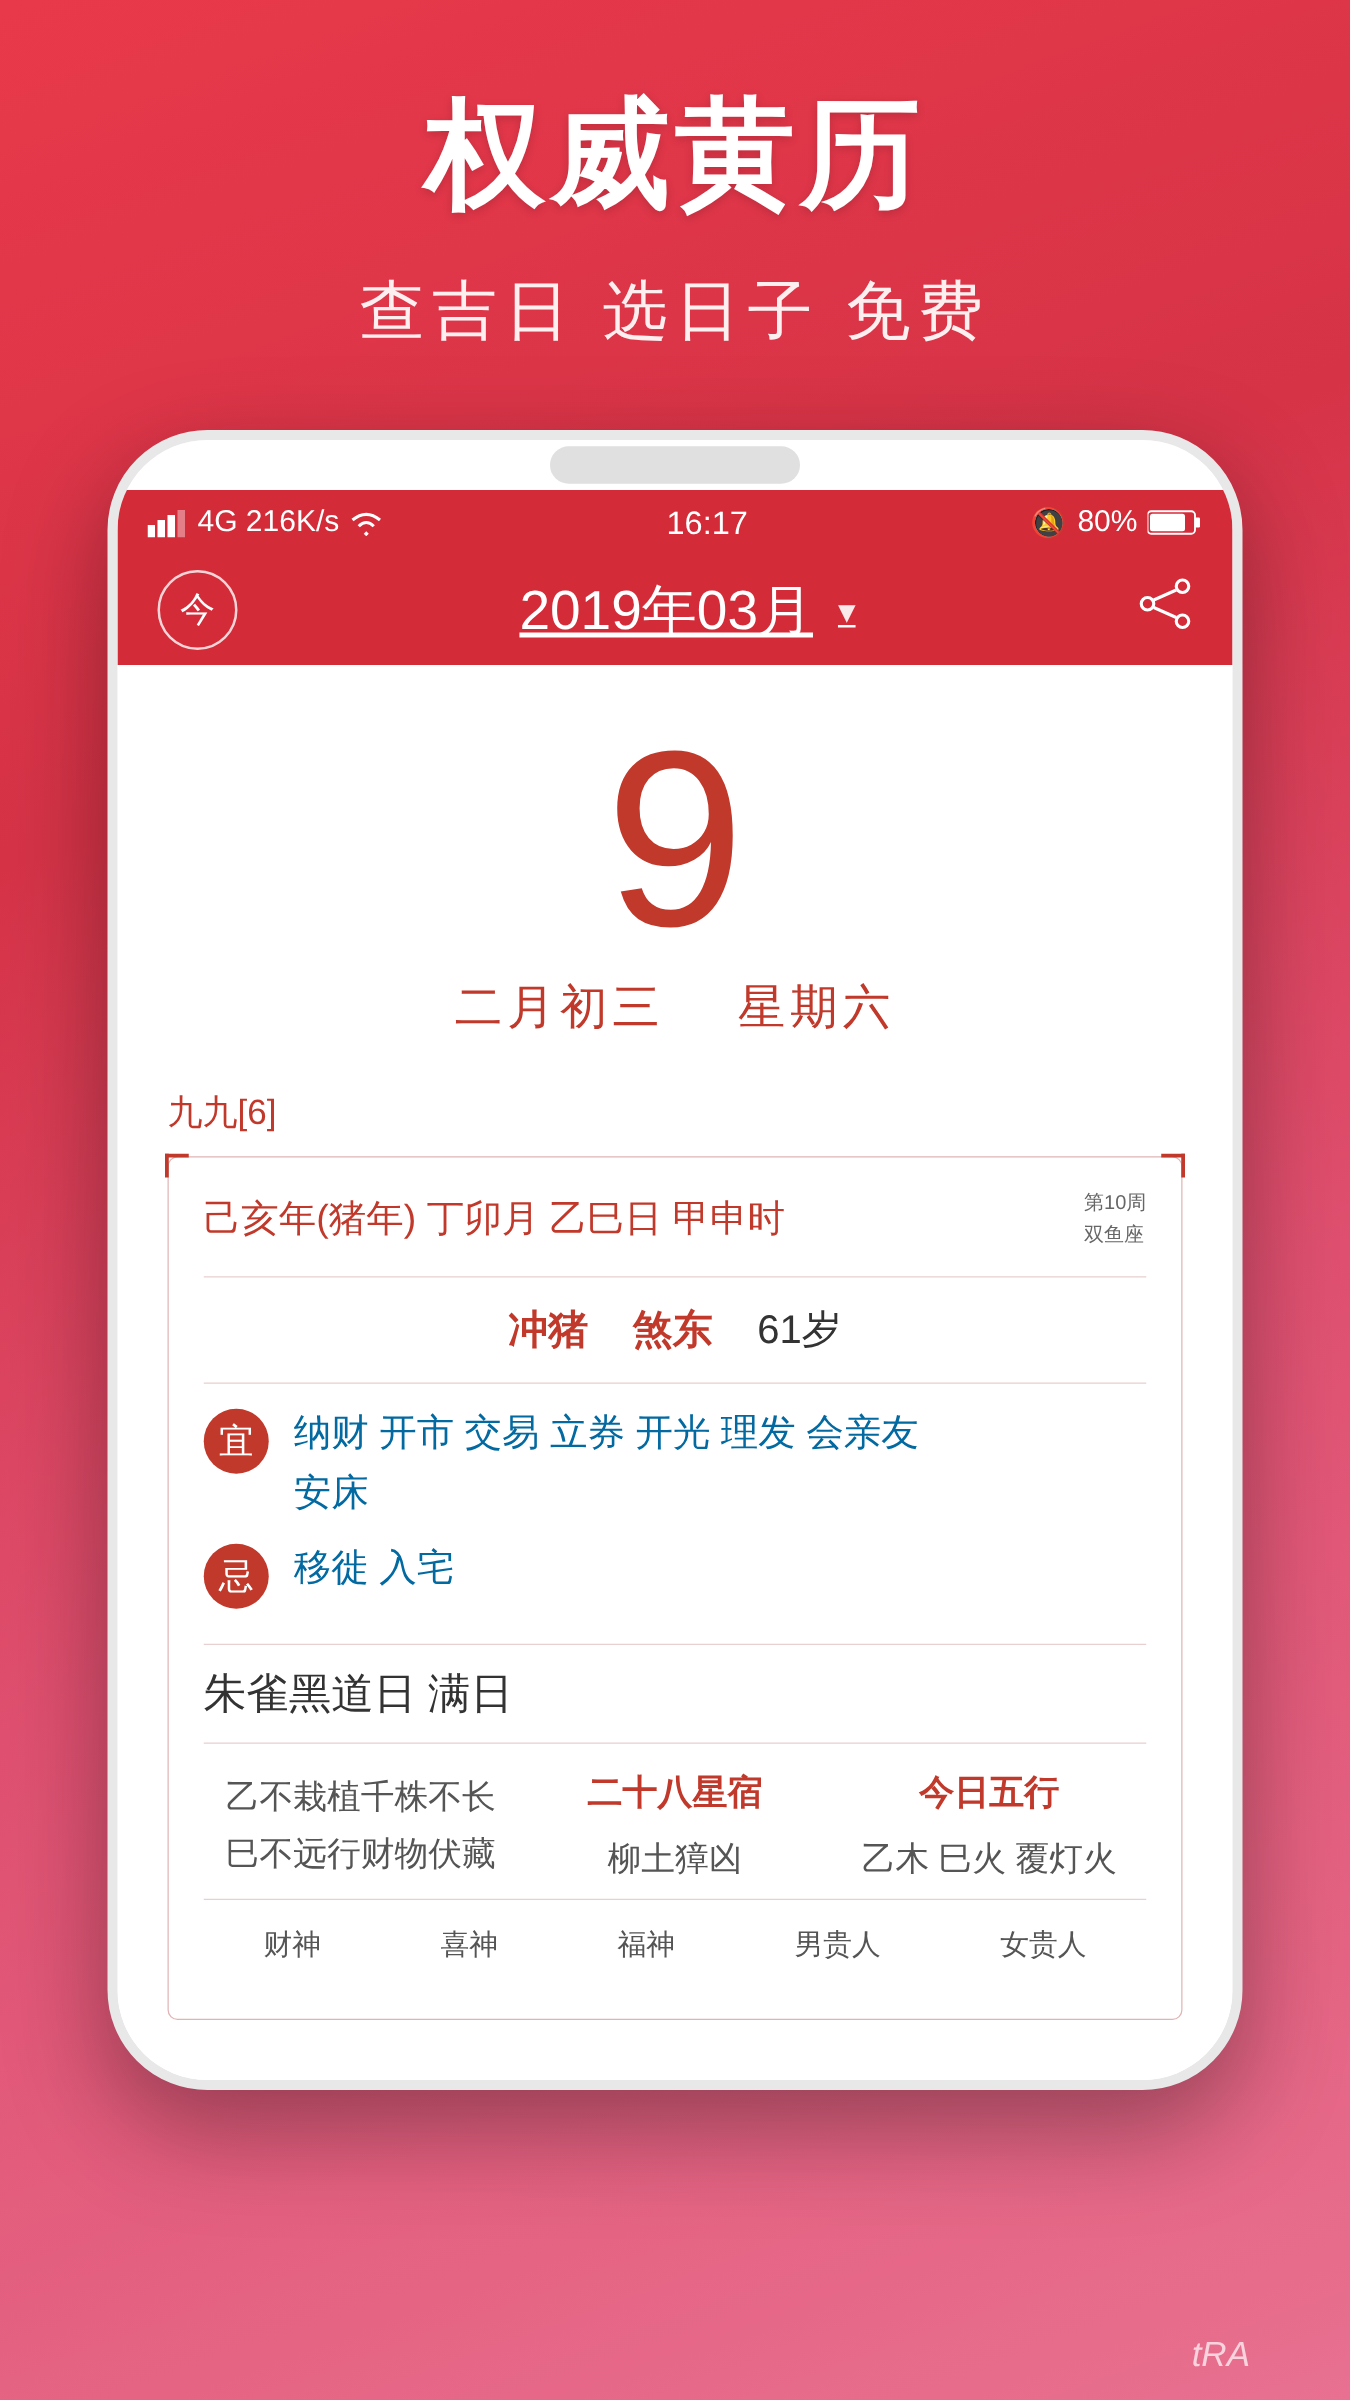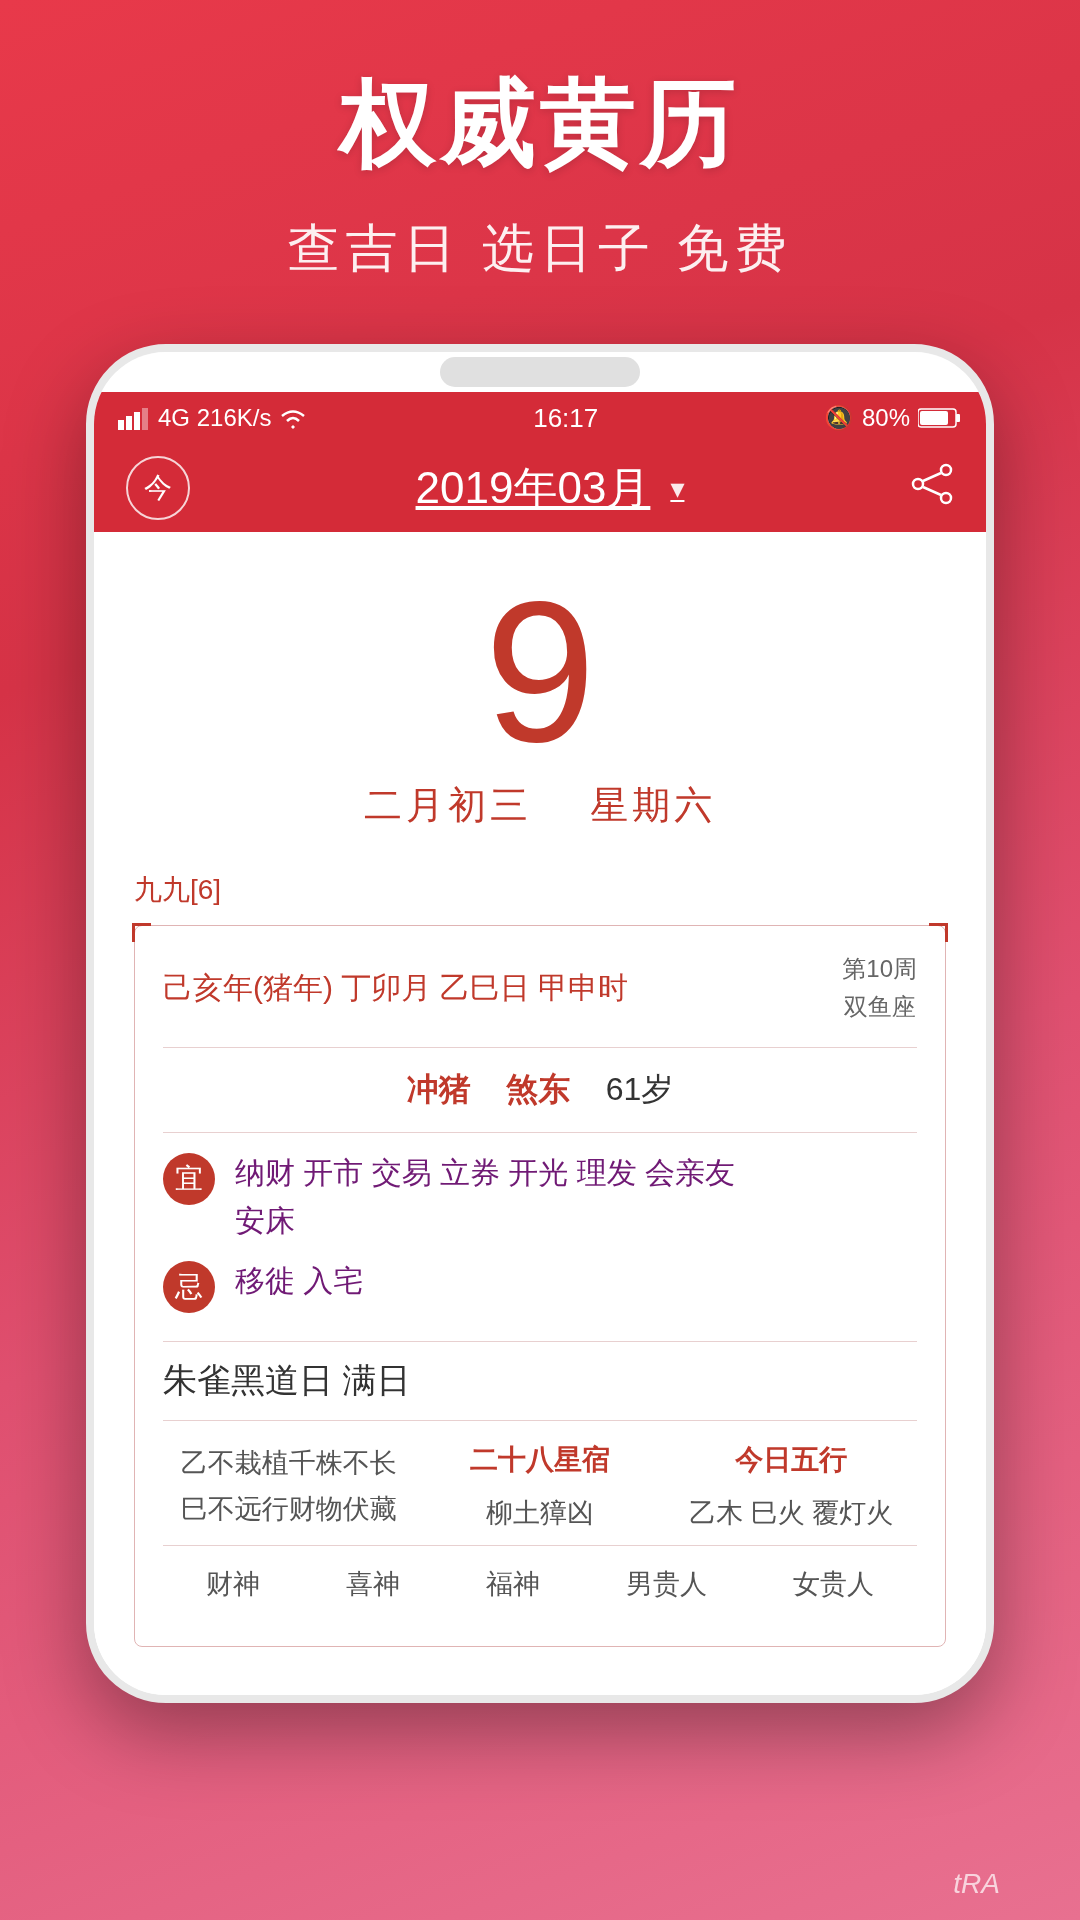--- a/index.html
+++ b/index.html
@@ -223,23 +223,23 @@
       border-bottom: 1px solid #e8d0d0;
     }
 
     .ganzhi-text {
       color: #c0392b;
       font-size: 30px;
       font-weight: 500;
     }
 
     .week-zodiac {
-      text-align: center;
+      text-align: left;
       color: #666;
-      font-size: 24px;
+      font-size: 16px;
       line-height: 1.6;
     }
 
     .chong-row {
       text-align: center;
       padding: 20px 0;
       border-bottom: 1px solid #e8d0d0;
       font-size: 32px;
     }
 
@@ -273,21 +273,21 @@
       display: flex;
       align-items: center;
       justify-content: center;
       font-size: 28px;
       flex-shrink: 0;
       margin-top: 4px;
     }
 
     .yi-content, .ji-content {
       font-size: 30px;
-      color: #701a75;
+      color: #0369a1;
       line-height: 1.6;
       flex: 1;
     }
 
     .black-day-row {
       text-align: left;
       padding: 16px 0;
       border-bottom: 1px solid #e8d0d0;
       font-size: 34px;
       color: #333;
@@ -318,21 +318,21 @@
     }
 
     .footer-row {
       display: flex;
       padding: 20px 0;
       justify-content: space-around;
     }
 
     .footer-item {
       text-align: center;
-      font-size: 27px;
+      font-size: 23px;
       color: #555;
     }
 
     
     .bottom-label {
       position: absolute;
       bottom: 20px;
       right: 80px;
       color: rgba(255,255,255,0.7);
       font-size: 28px;

